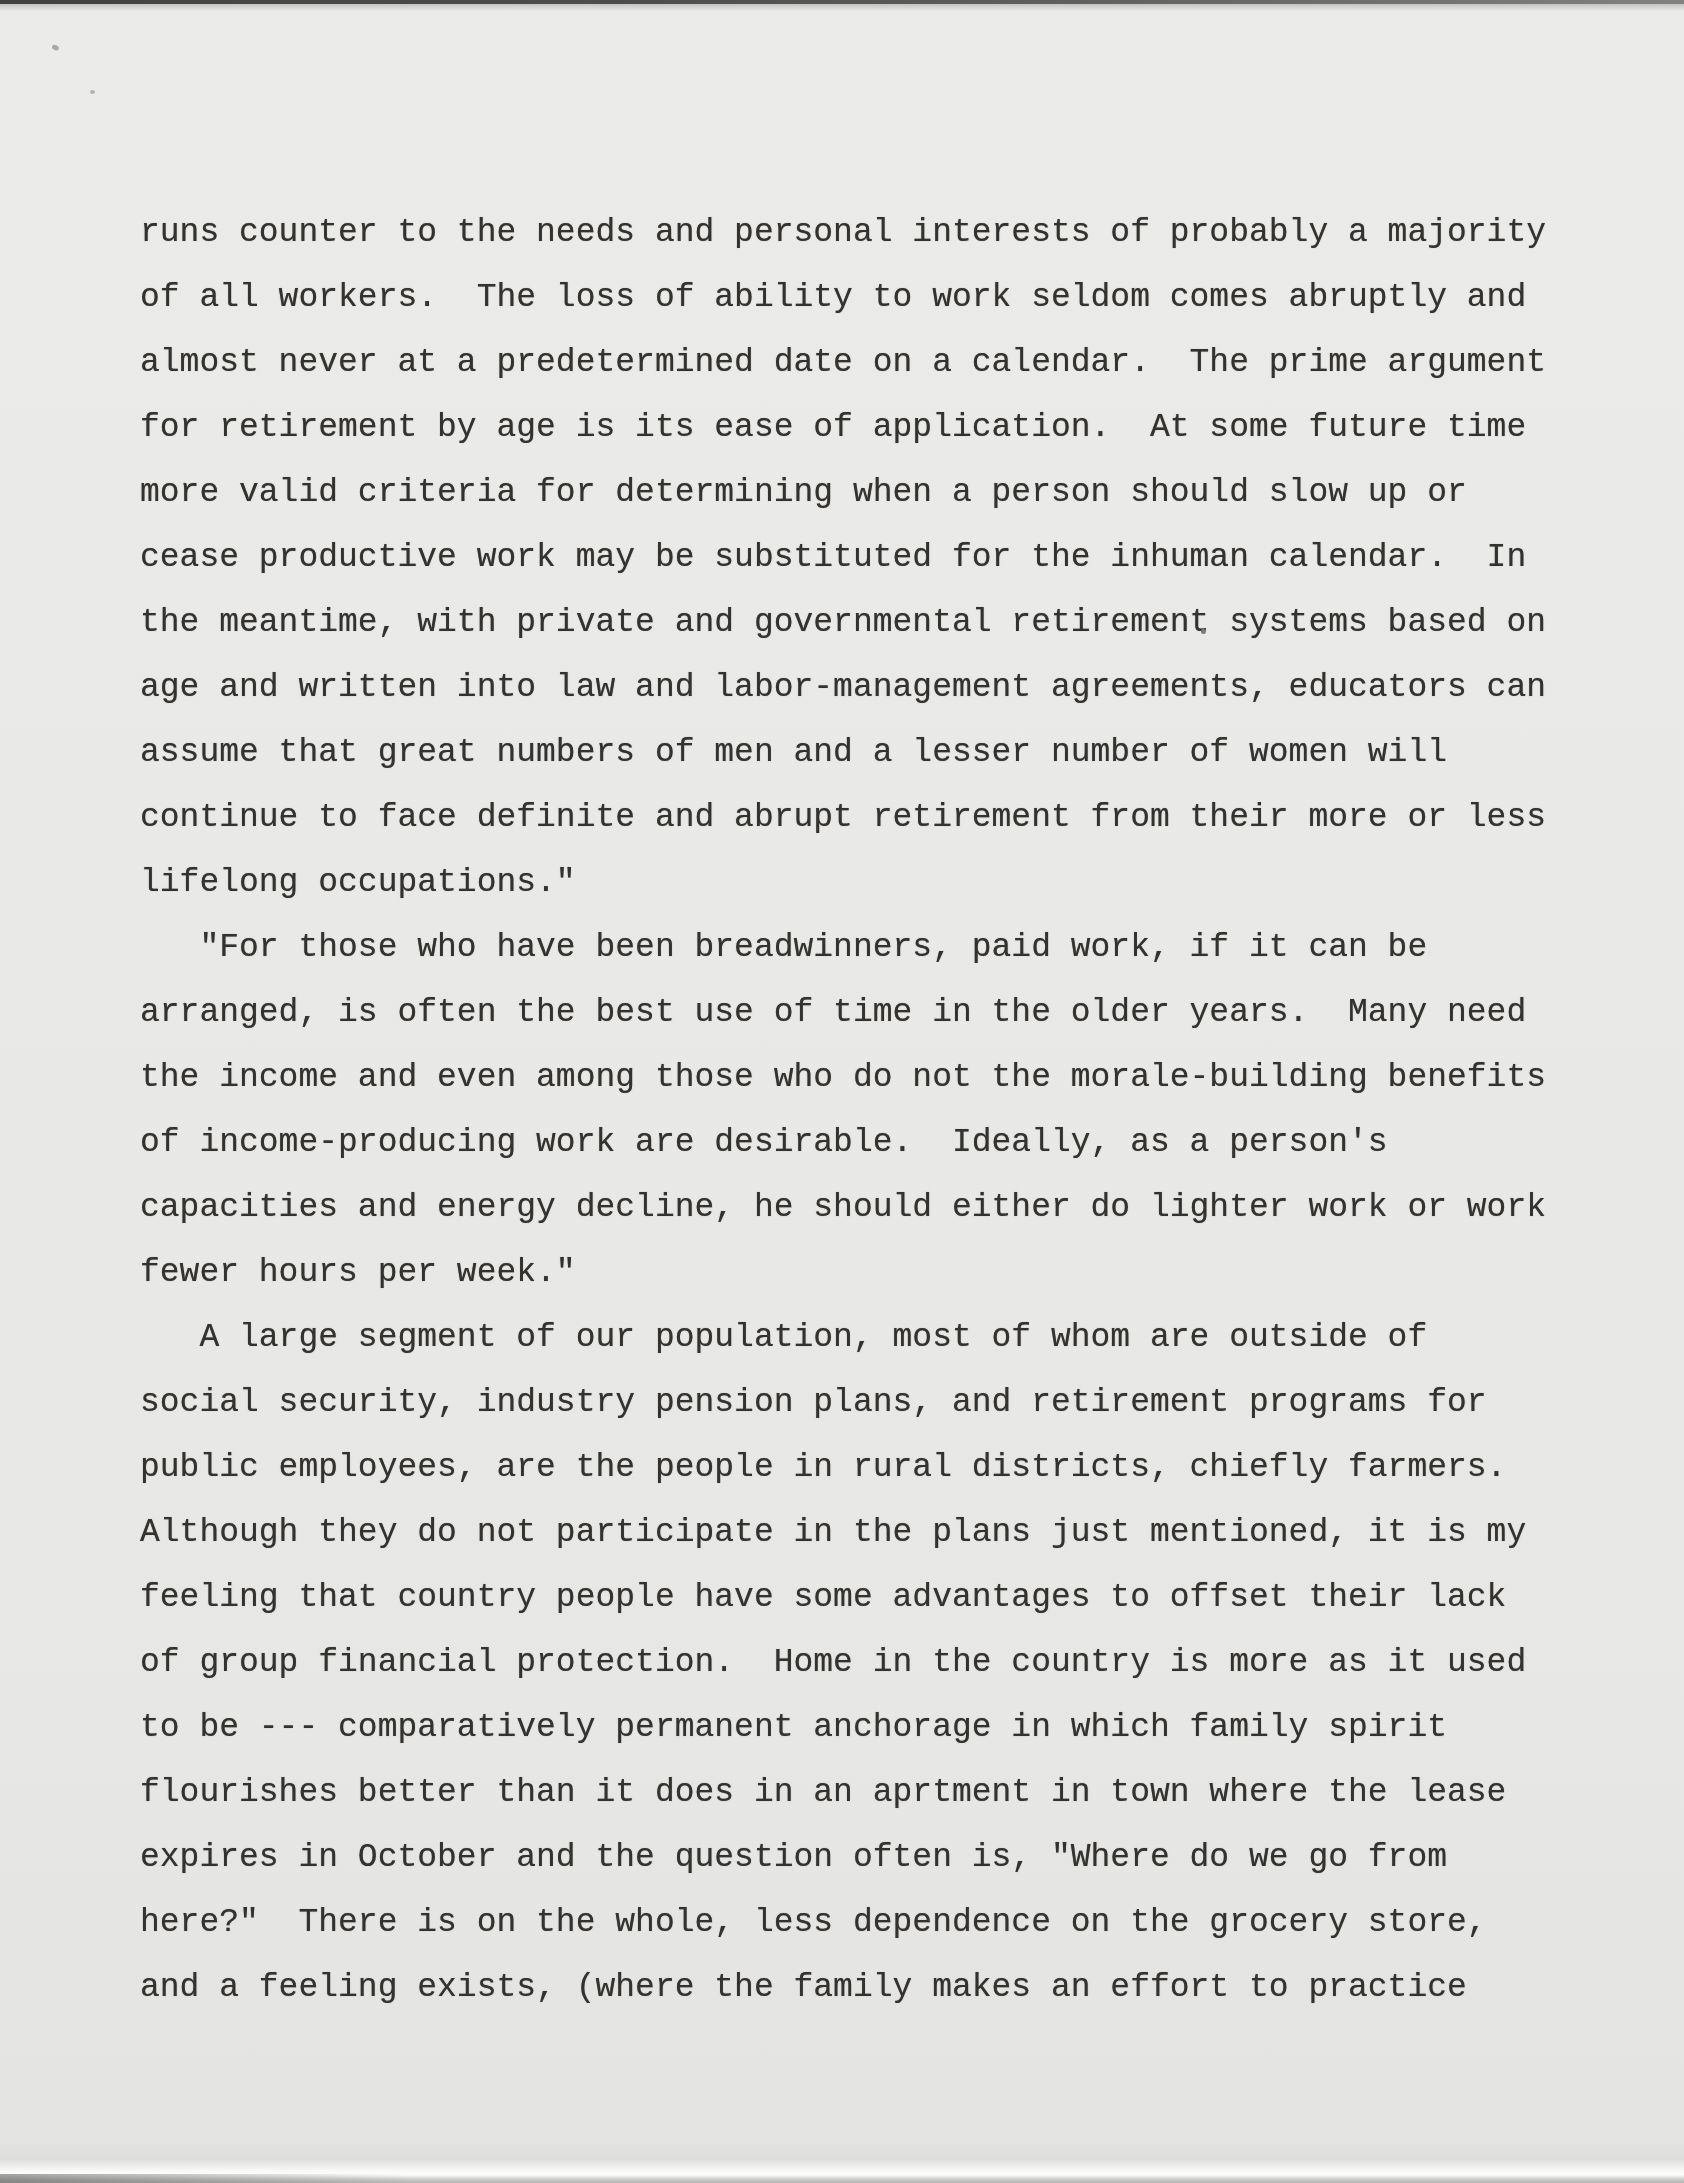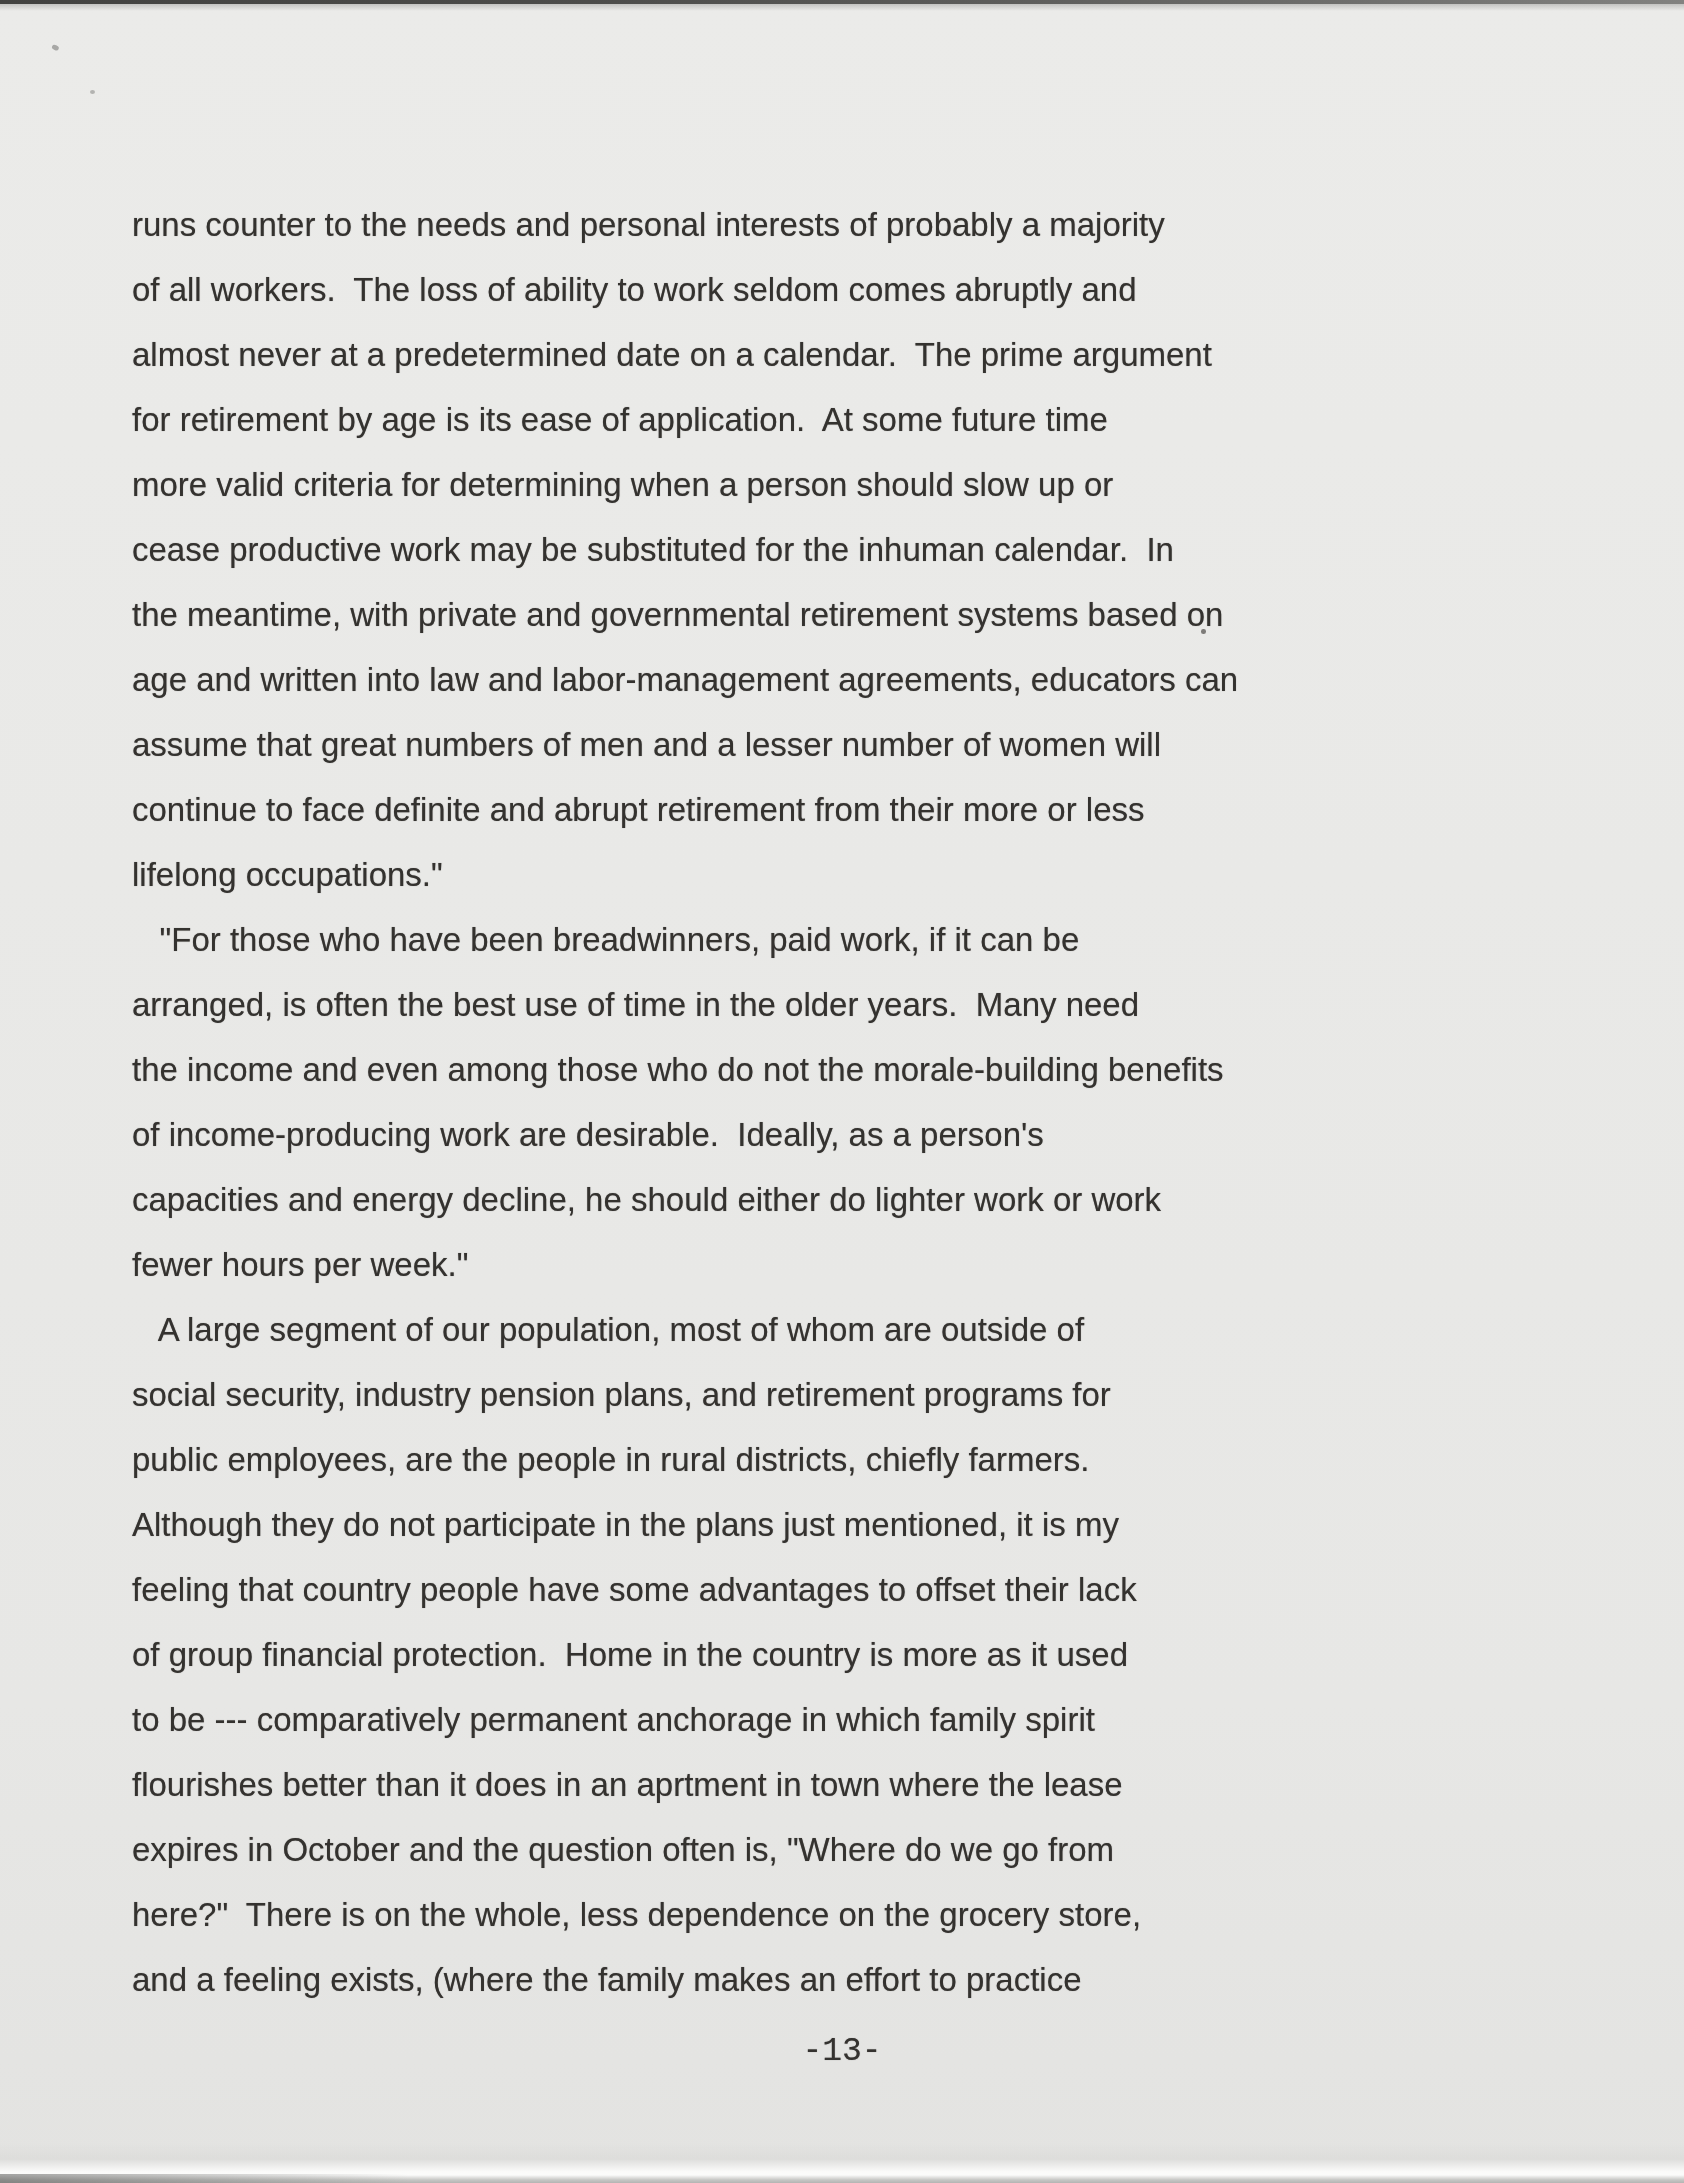--- a/index.html
+++ b/index.html
@@ -43,22 +43,22 @@
   .bottom-edge-left {
     position: absolute;
     left: 0; bottom: 0;
     width: 409px; height: 9.2px;
     background: linear-gradient(90deg, rgba(90,90,88,0.55), rgba(90,90,88,0));
   }
   .body-text {
     position: absolute;
     top: 192px;
     left: 132px;
-    margin: 0;
-    font-family: Liberation Sans, sans-serif;
+    margin: 8px;
+    font-family: Liberation Mono, monospace;
     font-size: 33px;
     line-height: 65px;
     letter-spacing: 0px;
     color: #34322f;
     text-shadow: 0 0 0.9px rgba(52, 50, 47, 0.55);
     white-space: pre;
   }
   .page-number {
     position: absolute;
     top: 2019px;
@@ -111,21 +111,20 @@
 public employees, are the people in rural districts, chiefly farmers.
 Although they do not participate in the plans just mentioned, it is my
 feeling that country people have some advantages to offset their lack
 of group financial protection.  Home in the country is more as it used
 to be --- comparatively permanent anchorage in which family spirit
 flourishes better than it does in an aprtment in town where the lease
 expires in October and the question often is, "Where do we go from
 here?"  There is on the whole, less dependence on the grocery store,
 and a feeling exists, (where the family makes an effort to practice</pre>
 
-  <div class="page-number">-13-</div>
 
   <span class="speck speck-1"></span>
   <span class="speck speck-2"></span>
   <span class="speck speck-3"></span>
 
   <div class="bottom-edge"></div>
   <div class="bottom-edge-left"></div>
 </div>
 
 

